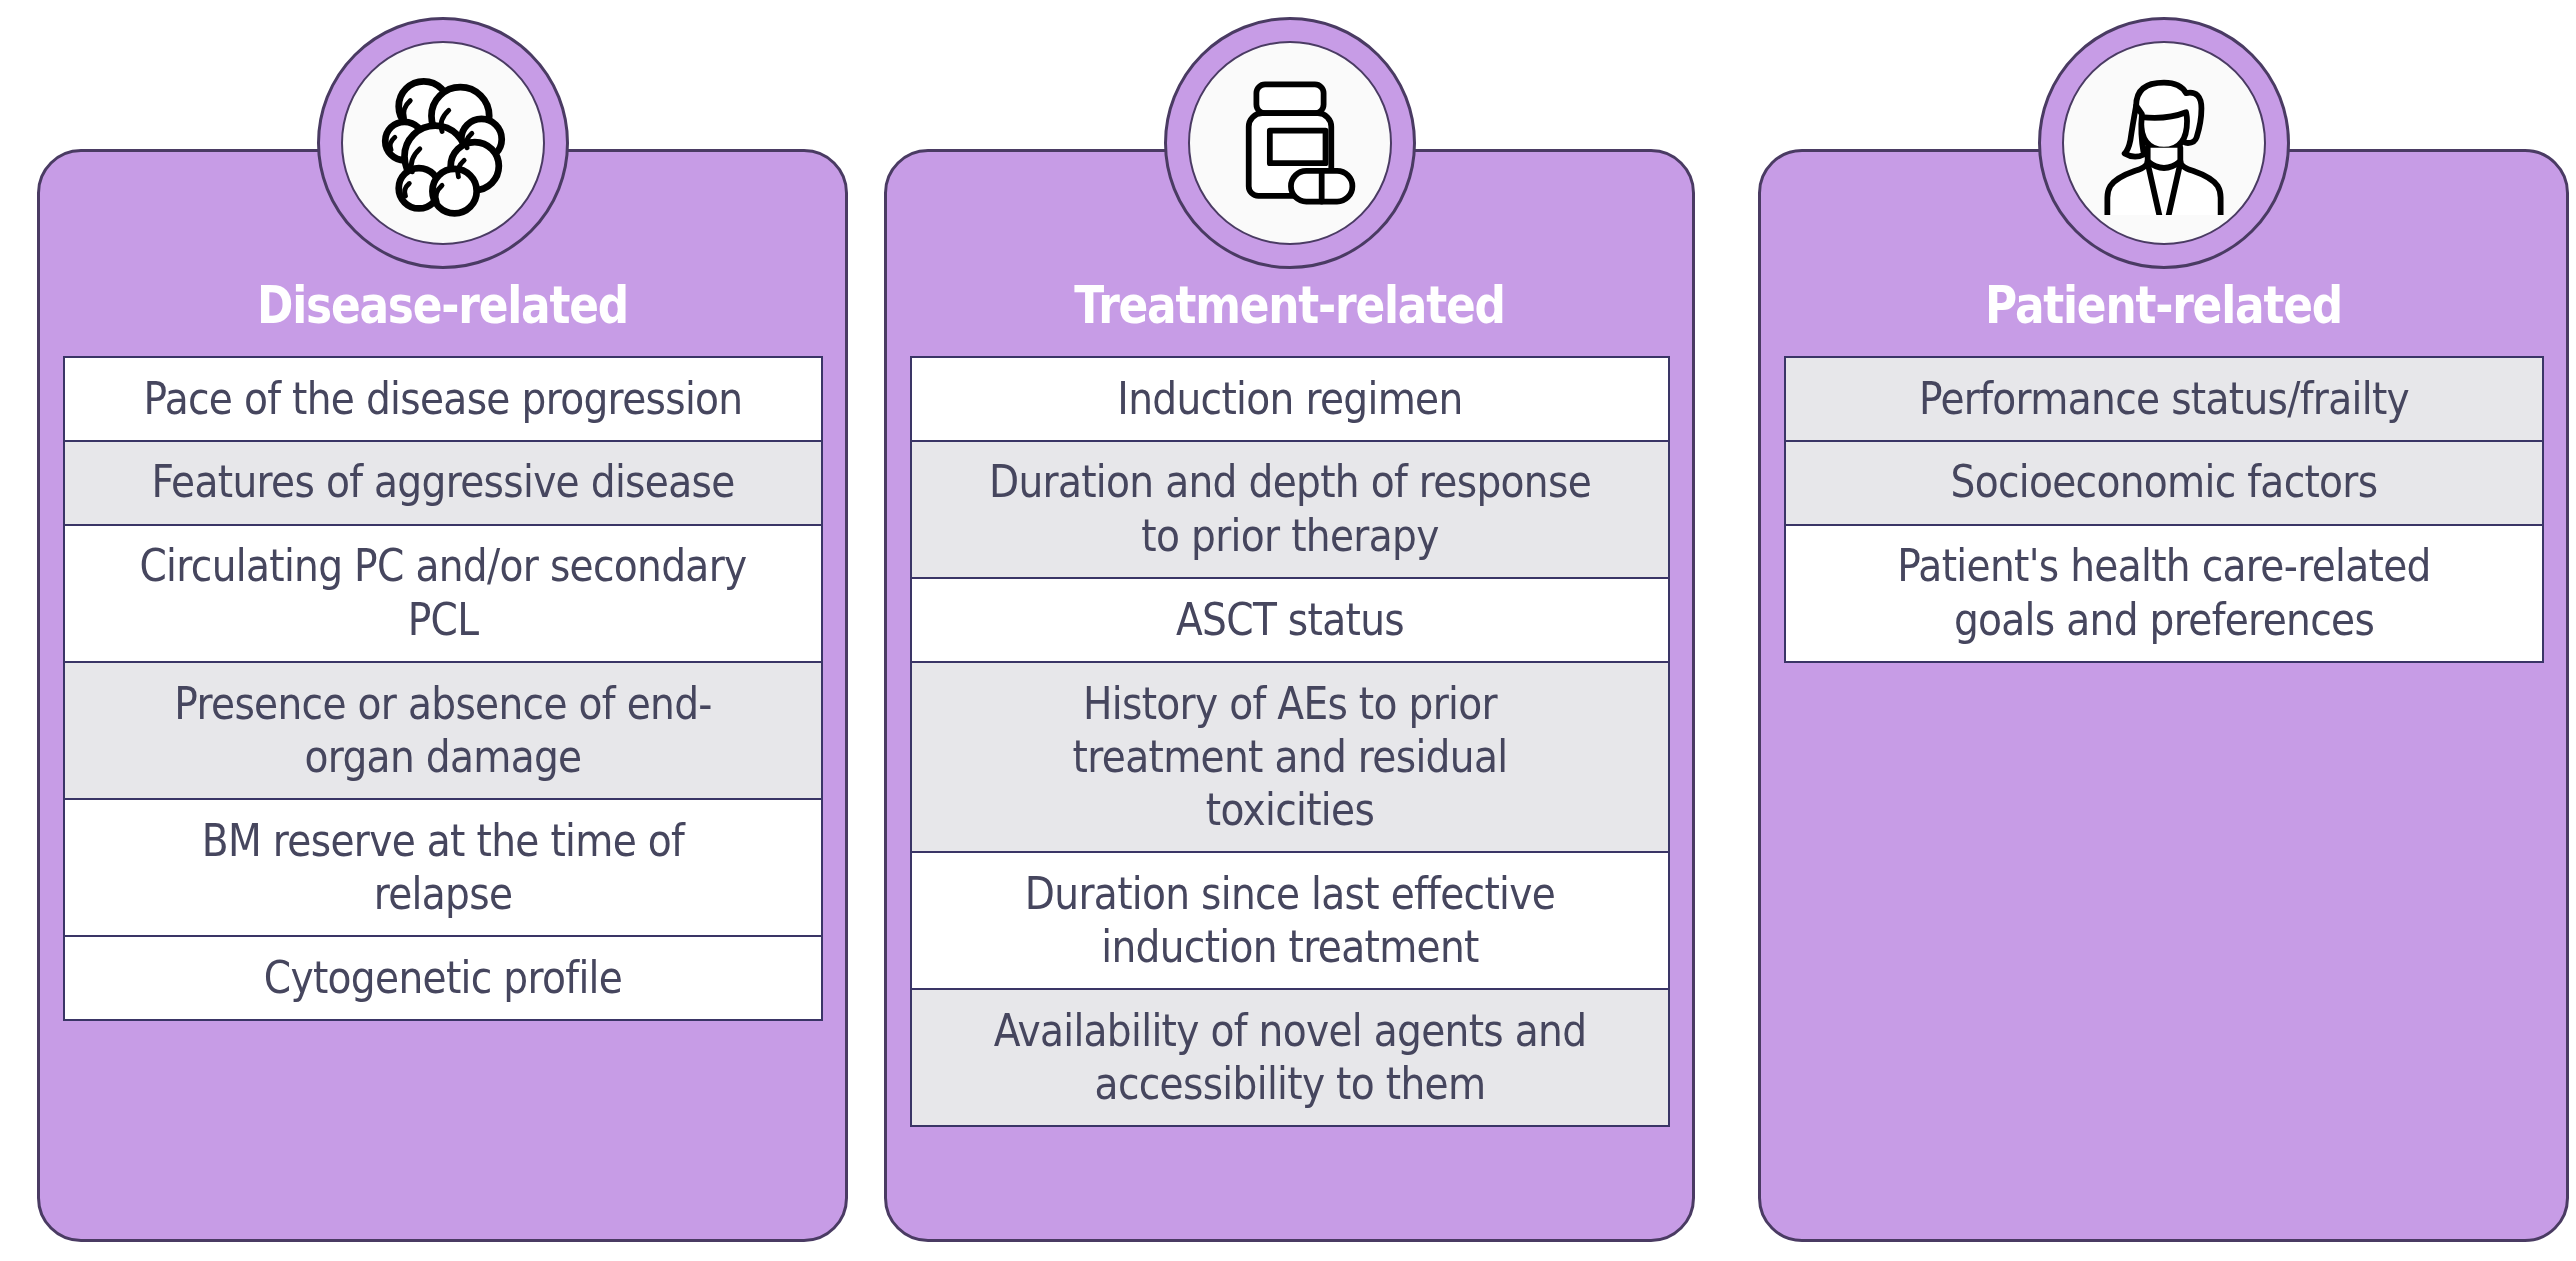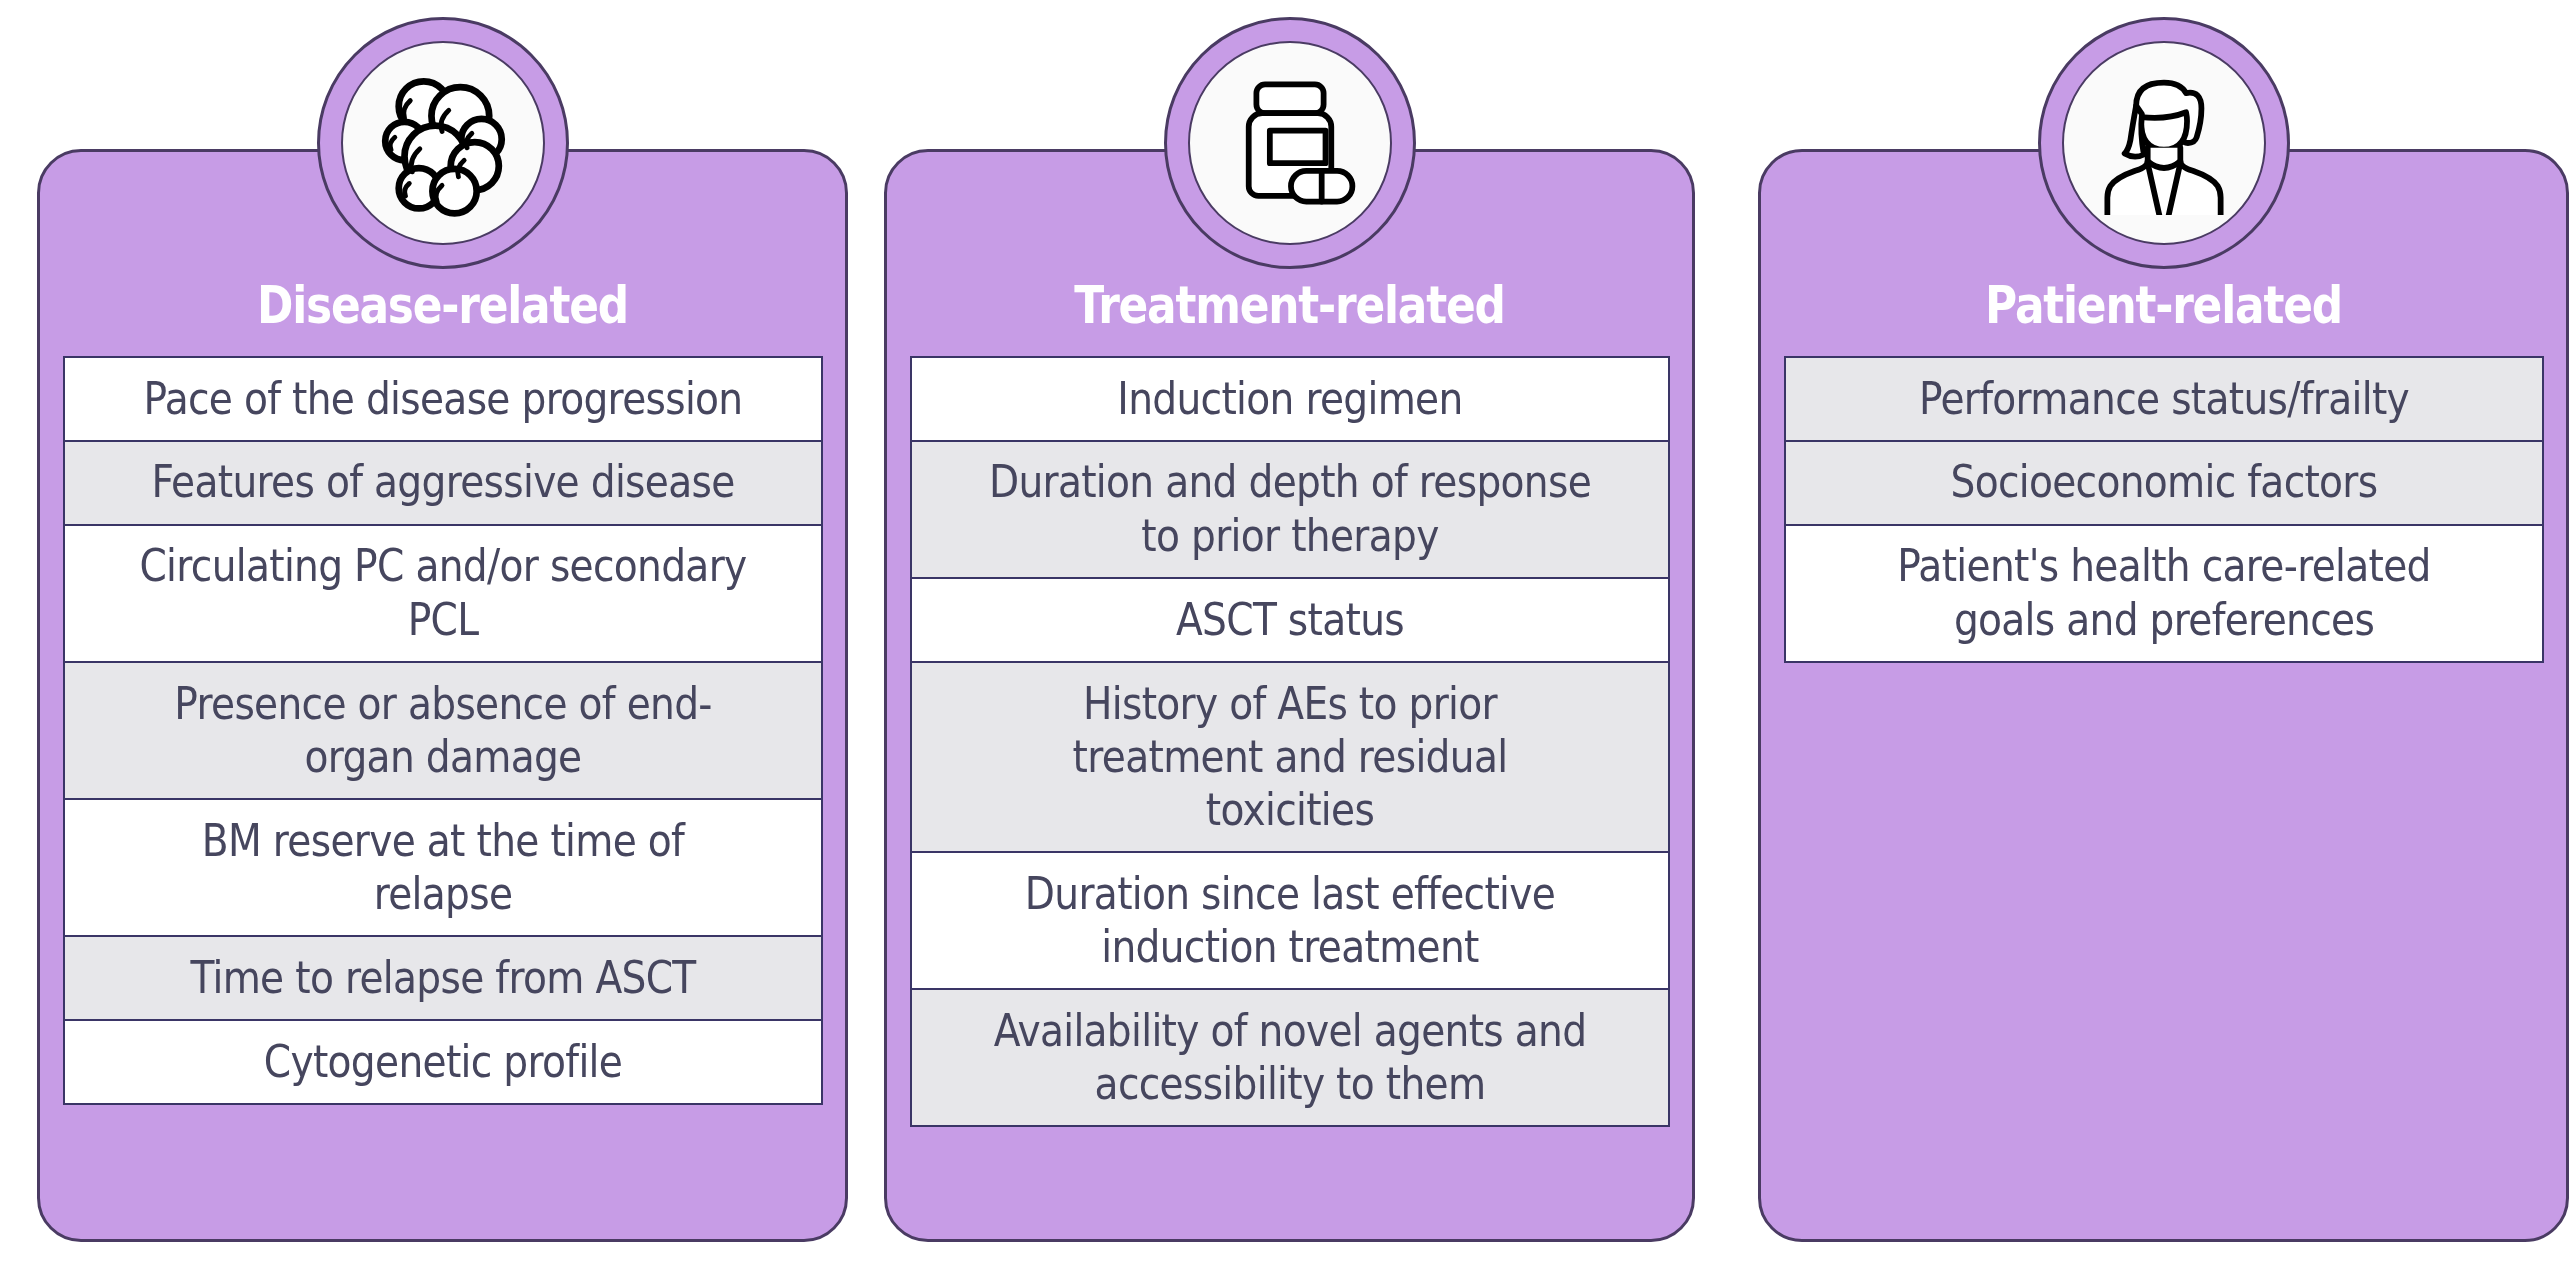--- a/index.html
+++ b/index.html
@@ -163,23 +163,20 @@
         </div>
       <div class="fact-row plain">
           <span>Circulating PC and/or secondary PCL</span>
         </div>
       <div class="fact-row alt">
           <span>Presence or absence of end-organ damage</span>
         </div>
       <div class="fact-row plain">
           <span>BM reserve at the time of relapse</span>
         </div>
-      <div class="fact-row alt">
-          <span>Time to relapse from ASCT</span>
-        </div>
       <div class="fact-row plain">
           <span>Cytogenetic profile</span>
         </div>
     </div>
   </div>
 
   <div class="card card-2">
 
     <div class="icon-badge">
       <div class="icon-inner">

